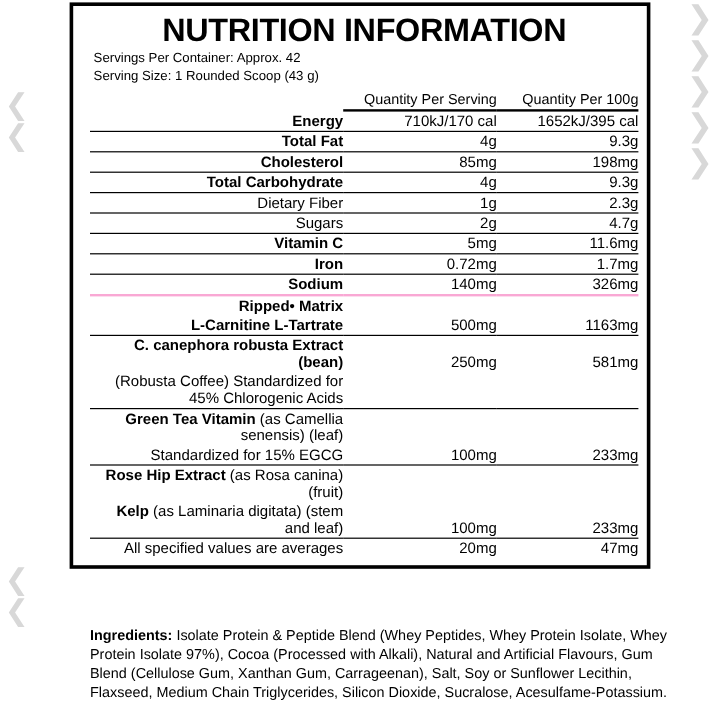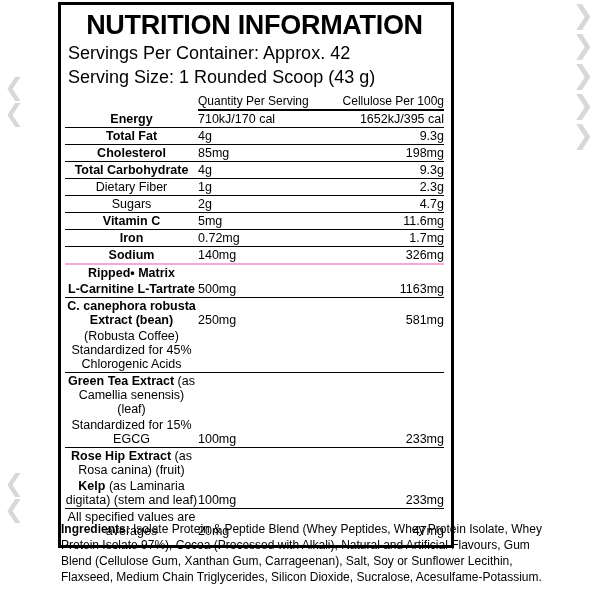--- a/index.html
+++ b/index.html
@@ -44,58 +44,58 @@
     top: 470px;
     line-height: 26px;
     font-size: 24px;
   }
   .deco-left-bottom span { display: block; }
 
   .panel {
     position: absolute;
     left: 58px;
     top: 2px;
-    width: 396px;
+    width: 484px;
     box-sizing: border-box;
     border: 3px solid #000;
     background: #fff;
-    padding: 4px 7px 6px 4px;
+    padding: 4px 7px 6px 14px;
   }
 
   .title {
     font-size: 27px;
     font-weight: bold;
     letter-spacing: -0.3px;
     text-align: center;
     line-height: 1.05;
     margin: 2px 0 3px 0;
   }
 
   .servings {
-    font-size: 18px;
+    font-size: 11px;
     line-height: 1.3;
     margin-left: 3px;
   }
 
   table.nf {
     width: 100%;
     border-collapse: collapse;
     font-size: 12.5px;
     margin-top: 4px;
   }
   table.nf td {
     padding: 1px 0 1px 0;
     vertical-align: bottom;
     border-bottom: 1px solid #000;
   }
   table.nf tr.noline td { border-bottom: none; }
   table.nf tr.thick td { border-bottom: 2px solid #f9a8d4; }
 
-  td.c1 { text-align: center; padding-left: 3px; }
-  td.c2 { text-align: left; width: 128px; padding-right: 6px; }
+  td.c1 { text-align: right; padding-left: 3px; }
+  td.c2 { text-align: right; width: 128px; padding-right: 6px; }
   td.c3 { text-align: right; width: 118px; padding-right: 3px; }
 
   .hdr td {
     font-size: 12px;
     border-bottom: 2px solid #000 !important;
     padding-bottom: 1px;
   }
   .hdr td.c1 { border-bottom: none !important; }
 
   .b { font-weight: bold; }
@@ -136,21 +136,21 @@
   <div class="title">NUTRITION INFORMATION</div>
 
   <div class="servings">Servings Per Container: Approx. 42</div>
   <div class="servings">Serving Size: 1 Rounded Scoop (43 g)</div>
 
   <table class="nf">
     <tbody>
       <tr class="hdr">
         <td class="c1"></td>
         <td class="c2">Quantity Per Serving</td>
-        <td class="c3">Cellulose Per 100g</td>
+        <td class="c3">Quantity Per 100g</td>
       </tr>
 
       <tr>
         <td class="c1 b">Energy</td>
         <td class="c2">710kJ/170 cal</td>
         <td class="c3">1652kJ/395 cal</td>
       </tr>
       <tr>
         <td class="c1 b">Total Fat</td>
         <td class="c2">4g</td>
@@ -207,21 +207,21 @@
         <td class="c1 ind2"><span class="b i">C. canephora robusta</span><span class="b"> Extract (bean)</span></td>
         <td class="c2">250mg</td>
         <td class="c3">581mg</td>
       </tr>
       <tr>
         <td class="c1 ind2">(Robusta Coffee) Standardized for 45% Chlorogenic Acids</td>
         <td class="c2"></td>
         <td class="c3"></td>
       </tr>
       <tr class="noline">
-        <td class="c1 ind2"><span class="b">Green Tea Extract</span><span> (as Camellia senensis) (leaf)</span></td>
+        <td class="c1 ind2"><span class="b">Green Tea Vitamin</span><span> (as Camellia senensis) (leaf)</span></td>
         <td class="c2"></td>
         <td class="c3"></td>
       </tr>
       <tr>
         <td class="c1 ind2">Standardized for 15% EGCG</td>
         <td class="c2">100mg</td>
         <td class="c3">233mg</td>
       </tr>
       <tr class="noline">
         <td class="c1 ind2"><span class="b">Rose Hip Extract</span><span> (as Rosa canina) (fruit)</span></td>
@@ -235,15 +235,15 @@
       </tr>
       <tr class="noline">
         <td class="c1">All specified values are averages</td>
         <td class="c2">20mg</td>
         <td class="c3">47mg</td>
       </tr>
     </tbody>
   </table>
 </div>
 
-<div class="ingredients" style="position:absolute; left:58px; top:517px; width:484px;">
+<div class="ingredients" style="position:absolute; left:72px; top:517px; width:484px;">
   <span class="lbl">Ingredients:</span><span> Isolate Protein &amp; Peptide Blend (Whey Peptides, Whey Protein Isolate, Whey Protein Isolate 97%), Cocoa (Processed with Alkali), Natural and Artificial Flavours, Gum Blend (Cellulose Gum, Xanthan Gum, Carrageenan), Salt, Soy or Sunflower Lecithin, Flaxseed, Medium Chain Triglycerides, Silicon Dioxide, Sucralose, Acesulfame-Potassium.</span>
 </div>
 
 </body></html>

